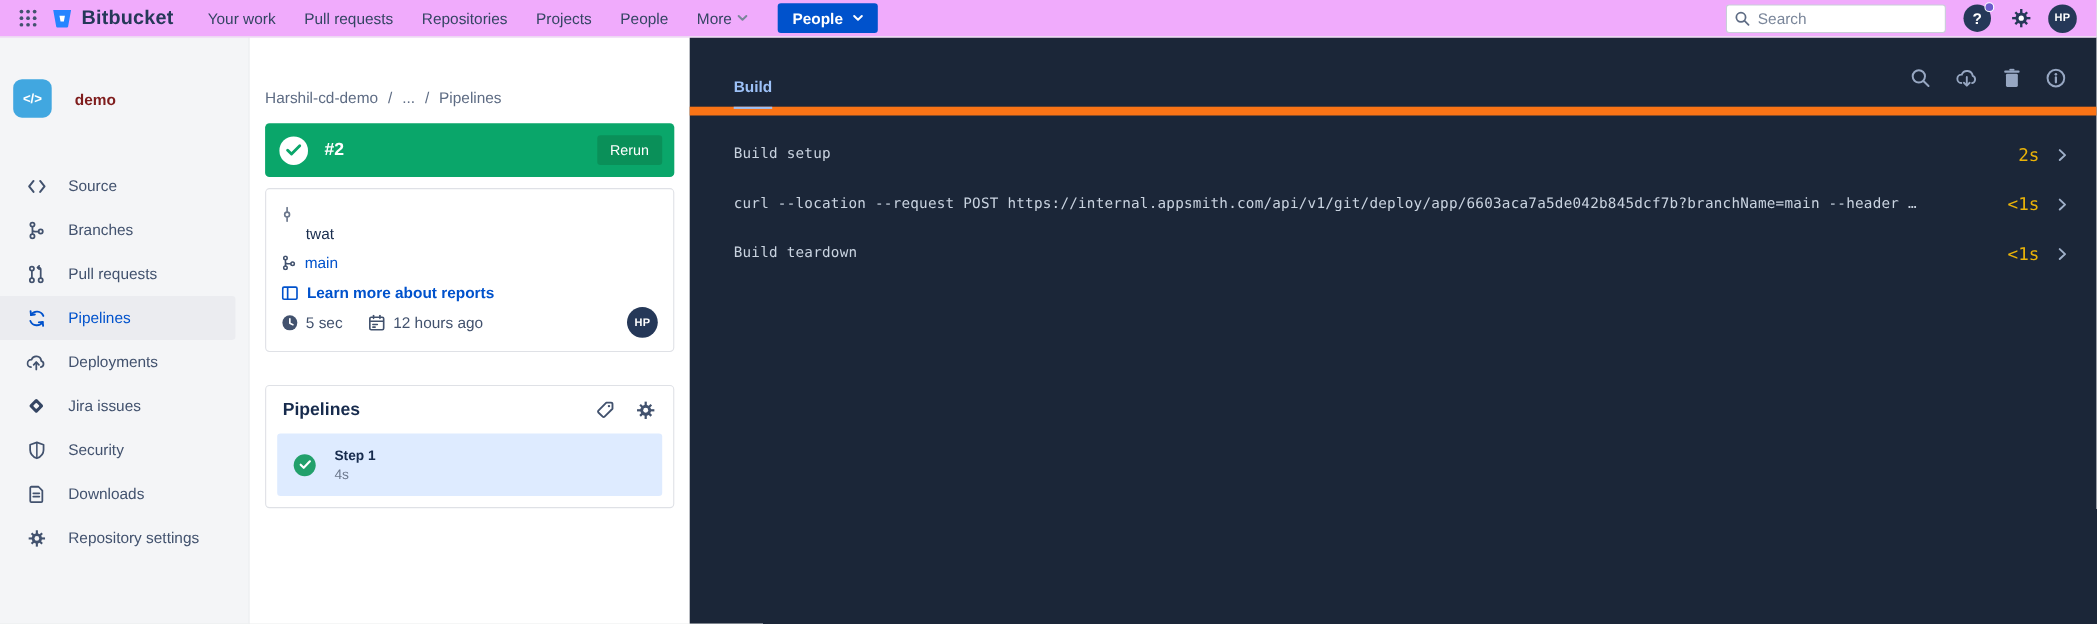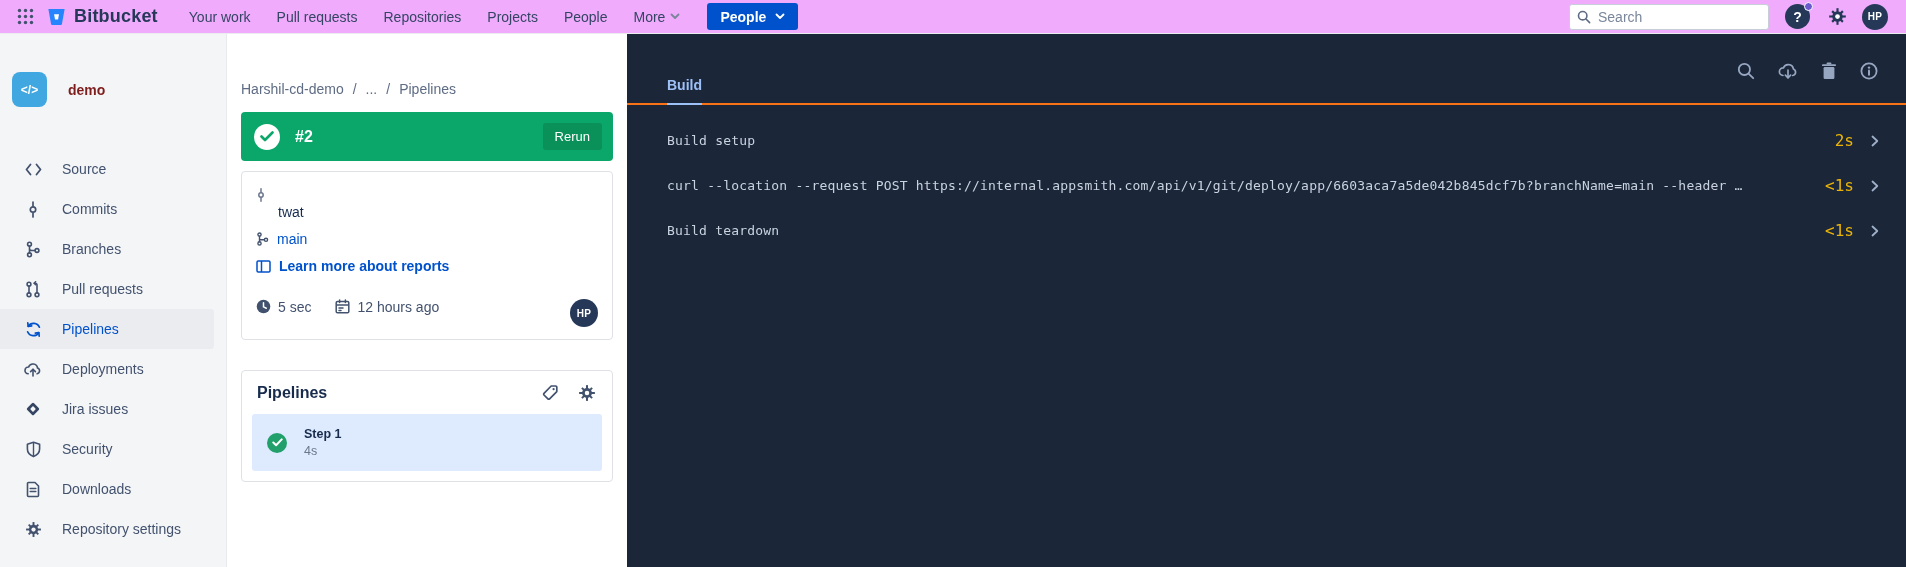--- a/index.html
+++ b/index.html
@@ -44,37 +44,37 @@
   .run-number { color:#fff; font-size:16px; font-weight:700; margin-left:15px; }
   .rerun-btn { margin-left:auto; background:#0A9059; border:none; border-radius:3px; color:#fff; font-family:inherit; font-size:13px; font-weight:500; padding:6px 12px; cursor:pointer; }
 
   .commit-card { margin:10px 14px 0; border:1px solid #DFE1E6; border-radius:4px; padding:13px 14px 12px; font-size:14px; color:#172B4D; }
   .cc-row { display:flex; align-items:flex-start; gap:8px; line-height:20px; }
   .cc-row .ico { flex-shrink:0; display:flex; align-items:center; margin-top:3px; }
   .link { color:#0052CC; cursor:pointer; text-decoration:none; }
   .cc-line2 { margin-left:22px; line-height:20px; color:#172B4D; }
   .cc-branch { margin-top:7px; align-items:center; }
   .cc-reports { margin-top:7px; align-items:center; font-weight:600; }
-  .cc-meta { margin-top:23px; display:flex; gap:7px; color:#42526E; }
+  .cc-meta { margin-top:3px; display:flex; align-items:center; gap:7px; color:#42526E; }
   .cc-meta .gap { width:10px; }
   .cc-avatar { margin-left:auto; width:28px; height:28px; border-radius:50%; background:#253858; color:#fff; font-size:10px; font-weight:700; display:flex; align-items:center; justify-content:center; cursor:pointer; letter-spacing:.3px; }
 
   .pipeline-card { margin:30px 14px 0; border:1px solid #DFE1E6; border-radius:4px; }
   .pc-head { display:flex; align-items:center; padding:13px 16px 12px 15px; }
   .pc-title { font-size:16px; font-weight:600; color:#172B4D; }
   .pc-icons { margin-left:auto; display:flex; gap:19px; align-items:center; }
   .pc-icons span { cursor:pointer; display:flex; }
   .step-row { margin:0 10px 10px; background:#DEEBFF; border-radius:3px; height:57px; display:flex; align-items:center; padding:0 15px; gap:17px; cursor:pointer; }
   .step-check { width:20px; height:20px; border-radius:50%; background:#22A06B; display:flex; align-items:center; justify-content:center; flex-shrink:0; }
   .step-name { font-size:12.5px; font-weight:700; color:#172B4D; line-height:17px; }
   .step-time { font-size:12.5px; color:#6B778C; line-height:16px; }
 
   
   .logpanel { position:absolute; top:34px; left:627px; right:0; bottom:0; background:#1B2638; }
-  .log-tabbar { position:relative; height:71px; border-bottom:2px solid #f97316; }
+  .log-tabbar { position:relative; height:71px; border-bottom:8px solid #f97316; }
   .log-tab { position:absolute; left:40px; bottom:-2px; color:#9DC1F7; font-size:14px; font-weight:600; padding-bottom:10px; border-bottom:2px solid #9DC1F7; cursor:pointer; }
   .log-icons { position:absolute; right:28px; top:28px; display:flex; gap:23px; }
   .log-icons span { cursor:pointer; display:flex; }
   .log-list { padding-top:13px; }
   .log-row { height:45px; display:flex; align-items:center; padding:0 27px 0 40px; cursor:pointer; }
   .log-text { font-family:"DejaVu Sans Mono", monospace; font-size:13px; color:#C9D3E0; white-space:nowrap; overflow:hidden; letter-spacing:.2px; }
   .log-dur { margin-left:auto; padding-left:18px; font-family:"DejaVu Sans Mono", monospace; font-size:16px; color:#eab308; flex-shrink:0; }
   .log-chev { margin-left:17px; display:flex; flex-shrink:0; }
 </style>
 </head>
@@ -165,30 +165,20 @@
           <svg width="17" height="13" viewBox="0 0 17 13">
             <polyline points="5.5,1.5 1.5,6.5 5.5,11.5" fill="none" stroke="#42526E" stroke-width="1.8" stroke-linecap="round" stroke-linejoin="round"></polyline>
             <polyline points="11.5,1.5 15.5,6.5 11.5,11.5" fill="none" stroke="#42526E" stroke-width="1.8" stroke-linecap="round" stroke-linejoin="round"></polyline>
           </svg>
         </span>
       <span class="lbl">Source</span>
     </div>
     <div class="side-item">
       <span class="ico">
           <svg width="16" height="17" viewBox="0 0 16 17">
-            <circle cx="8" cy="8.5" r="2.7" fill="none" stroke="#42526E" stroke-width="1.7"></circle>
-            <line x1="8" y1="1" x2="8" y2="5" stroke="#42526E" stroke-width="1.7" stroke-linecap="round"></line>
-            <line x1="8" y1="12" x2="8" y2="16" stroke="#42526E" stroke-width="1.7" stroke-linecap="round"></line>
-          </svg>
-        </span>
-      <span class="lbl">Commits</span>
-    </div>
-    <div class="side-item">
-      <span class="ico">
-          <svg width="16" height="17" viewBox="0 0 16 17">
             <circle cx="4.5" cy="3.2" r="1.9" fill="none" stroke="#42526E" stroke-width="1.6"></circle>
             <circle cx="4.5" cy="13.8" r="1.9" fill="none" stroke="#42526E" stroke-width="1.6"></circle>
             <circle cx="12" cy="9.5" r="1.9" fill="none" stroke="#42526E" stroke-width="1.6"></circle>
             <path d="M4.5 5.2 V11.9 M4.5 8 q0 1.5 2.5 1.5 h3" fill="none" stroke="#42526E" stroke-width="1.6" stroke-linecap="round"></path>
           </svg>
         </span>
       <span class="lbl">Branches</span>
     </div>
     <div class="side-item">
       <span class="ico">

